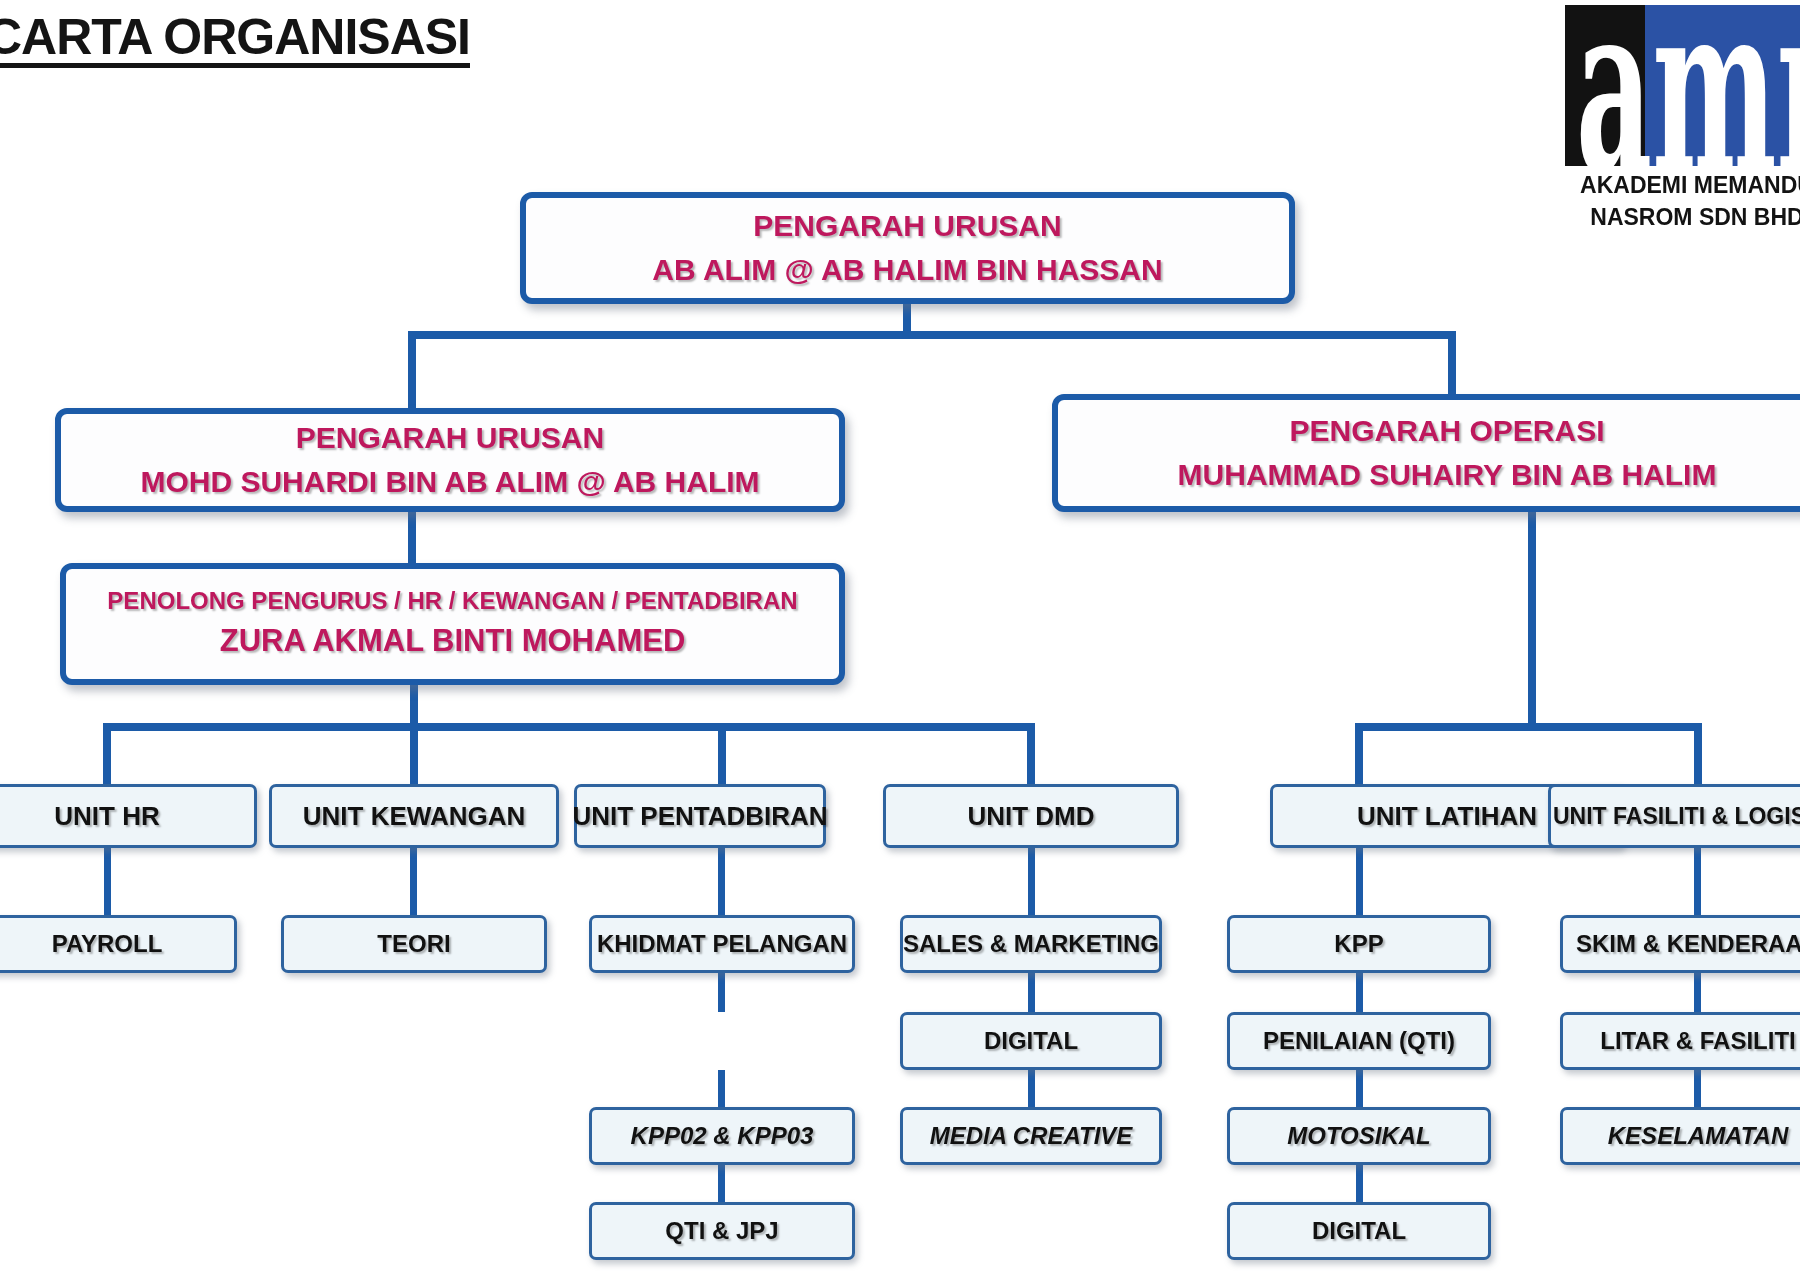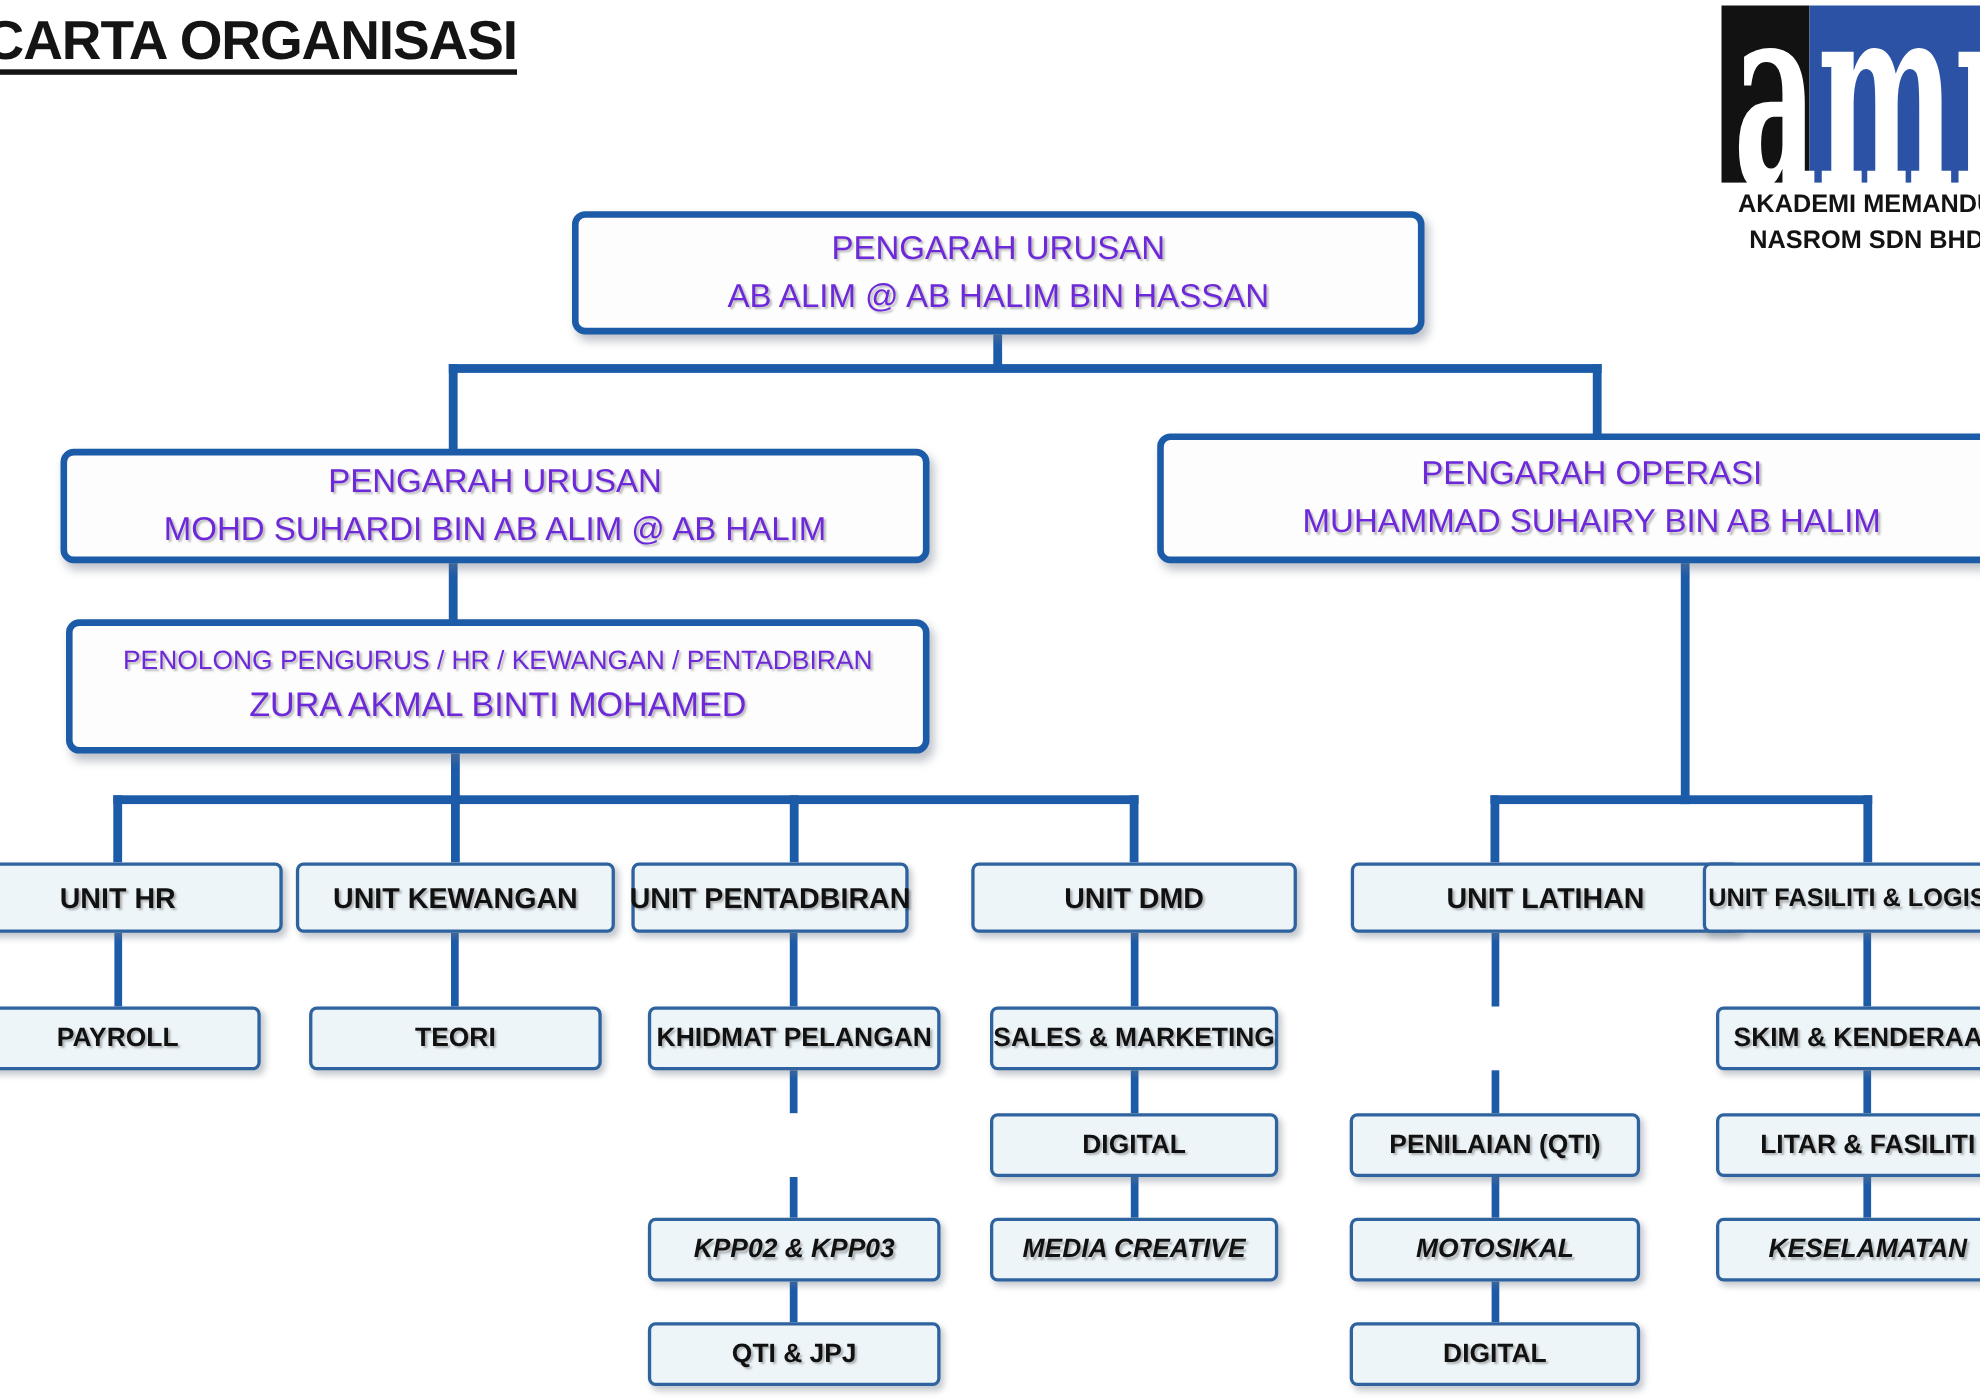--- a/index.html
+++ b/index.html
@@ -31,21 +31,21 @@
   .c{position:absolute;background:#1c5ba8;}
   
   .node{
     position:absolute;box-sizing:border-box;background:#fdfdfe;
     border:6px solid #1c5ba8;border-radius:12px;
     display:flex;flex-direction:column;justify-content:center;align-items:center;
     box-shadow:4px 6px 9px rgba(110,120,135,.45);
     text-align:center;
   }
   .node .role,.node .person{
-    font-weight:normal;font-size:30px;line-height:44px;color:#6d28d9;white-space:nowrap;
+    font-weight:bold;font-size:30px;line-height:44px;color:#be185d;white-space:nowrap;
     text-shadow:2px 2px 2px rgba(0,0,0,.28);
   }
   .b-root{left:520px;top:192px;width:775px;height:112px;}
   .b-left{left:55px;top:408px;width:790px;height:104px;}
   .b-right{left:1052px;top:394px;width:790px;height:118px;}
   .b-zura{left:60px;top:563px;width:785px;height:122px;}
   .b-zura .role{font-size:24px;line-height:34px;}
   .b-zura .person{font-size:31px;line-height:46px;}
   
   .unit{
@@ -53,21 +53,21 @@
     background:#eef5f9;border:3px solid #2e639f;border-radius:7px;
     display:flex;align-items:center;justify-content:center;
     font-weight:bold;font-size:26px;white-space:nowrap;
     text-shadow:2px 2px 2px rgba(0,0,0,.28);
     box-shadow:3px 4px 6px rgba(110,120,135,.4);
   }
   .u-hr{left:-43px;width:300px;}
   .u-kew{left:269px;width:290px;}
   .u-pen{left:574px;width:252px;}
   .u-dmd{left:883px;width:296px;}
-  .u-lat{left:1228px;width:354px;}
+  .u-lat{left:1270px;width:354px;}
   .u-fas{left:1548px;width:300px;font-size:23px;}
   
   .leaf{
     position:absolute;height:58px;box-sizing:border-box;
     background:#eef5f9;border:3px solid #2e639f;border-radius:7px;
     display:flex;align-items:center;justify-content:center;
     font-weight:bold;font-size:24px;white-space:nowrap;
     text-shadow:2px 2px 2px rgba(0,0,0,.28);
     box-shadow:3px 4px 6px rgba(110,120,135,.4);
   }
@@ -154,20 +154,21 @@
   <div class="unit u-fas">UNIT FASILITI &amp; LOGISTIK</div>
 
   <div class="leaf rA c-hr">PAYROLL</div>
   <div class="leaf rA c-kew">TEORI</div>
   <div class="leaf rA c-pen">KHIDMAT PELANGAN</div>
   <div class="leaf rC c-pen">KPP02 &amp; KPP03</div>
   <div class="leaf rD c-pen">QTI &amp; JPJ</div>
   <div class="leaf rA c-dmd">SALES &amp; MARKETING</div>
   <div class="leaf rB c-dmd">DIGITAL</div>
   <div class="leaf rC c-dmd">MEDIA CREATIVE</div>
+  <div class="leaf rA c-lat">KPP</div>
   <div class="leaf rB c-lat">PENILAIAN (QTI)</div>
   <div class="leaf rC c-lat">MOTOSIKAL</div>
   <div class="leaf rD c-lat">DIGITAL</div>
   <div class="leaf rA c-fas">SKIM &amp; KENDERAAN</div>
   <div class="leaf rB c-fas">LITAR &amp; FASILITI</div>
   <div class="leaf rC c-fas">KESELAMATAN</div>
 
 </div>
 
 </body></html>

